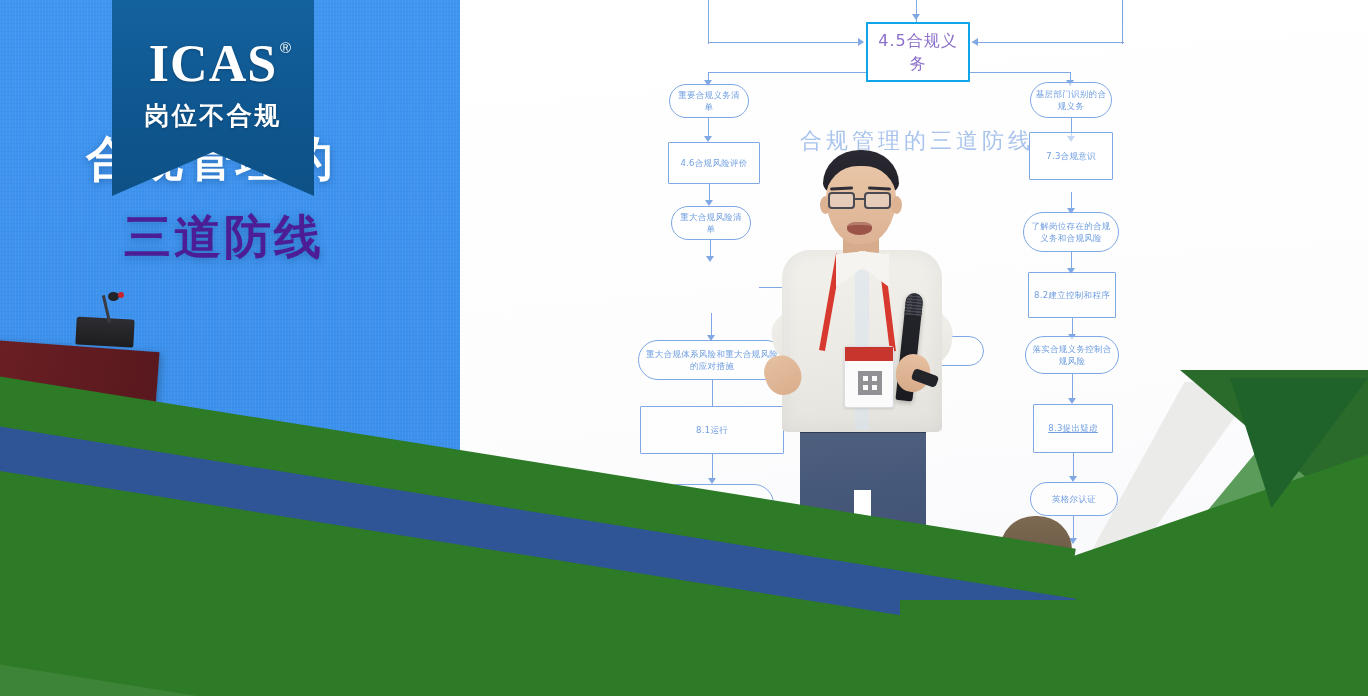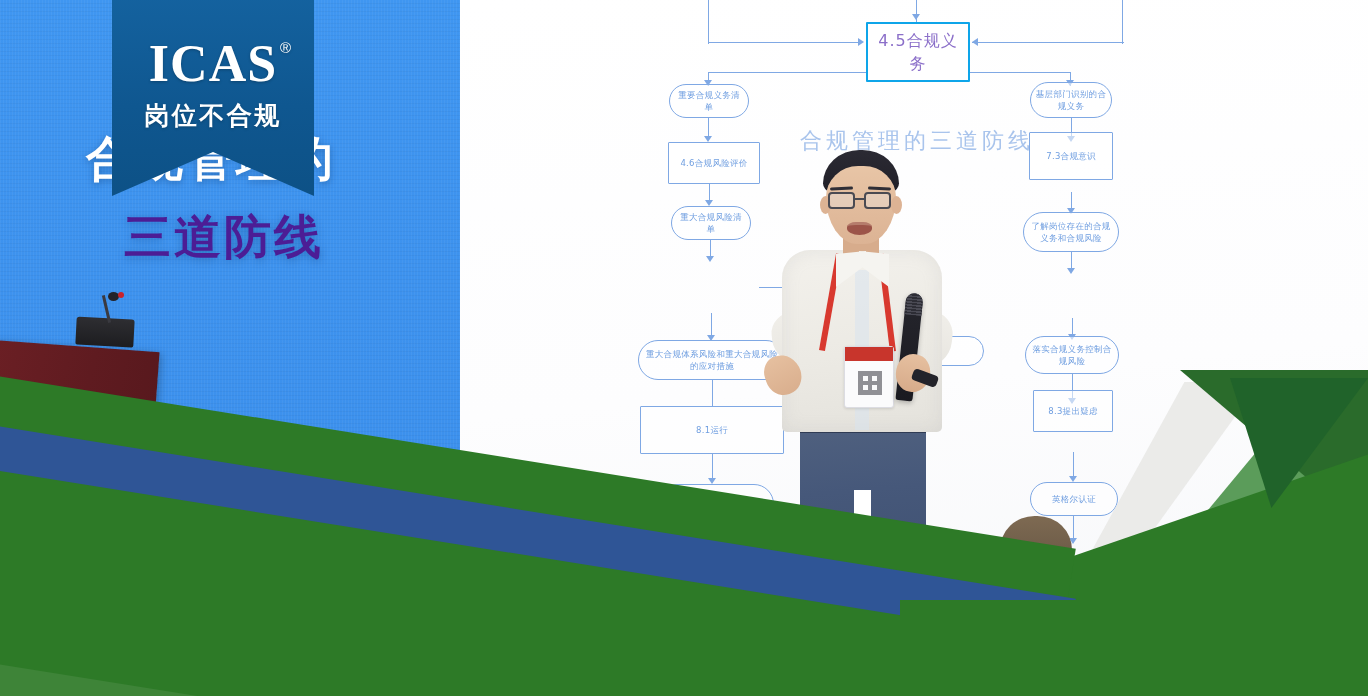--- a/index.html
+++ b/index.html
@@ -474,28 +474,29 @@
     <div class="arrow-d" style="left:607px; top:136px;"></div>
 
     <div class="node rect" style="left:569px; top:124px; width:84px; height:48px;margin-top:8px;">7.3合规意识</div>
     <div class="conn v" style="left:611px; top:192px; height:20px;"></div>
     <div class="arrow-d" style="left:607px; top:208px;"></div>
 
     <div class="node pill" style="left:563px; top:212px; width:96px; height:40px;">了解岗位存在的合规义务和合规风险</div>
     <div class="conn v" style="left:611px; top:252px; height:20px;"></div>
     <div class="arrow-d" style="left:607px; top:268px;"></div>
 
+    <div class="node rect" style="left:568px; top:272px; width:88px; height:46px;">8.2建立控制和程序</div>
     <div class="conn v" style="left:612px; top:318px; height:20px;"></div>
     <div class="arrow-d" style="left:608px; top:334px;"></div>
 
     <div class="node pill" style="left:565px; top:336px; width:94px; height:38px;">落实合规义务控制合规风险</div>
     <div class="conn v" style="left:612px; top:374px; height:28px;"></div>
     <div class="arrow-d" style="left:608px; top:398px;"></div>
 
-    <div class="node rect" style="left:573px; top:390px; width:80px; height:42px;">8.3提出疑虑</div>
+    <div class="node rect" style="left:573px; top:404px; width:80px; height:49px;text-decoration:underline;">8.3提出疑虑</div>
     <div class="conn v" style="left:613px; top:452px; height:28px;"></div>
     <div class="arrow-d" style="left:609px; top:476px;"></div>
 
     <div class="node pill" style="left:570px; top:482px; width:88px; height:34px;">英格尔认证</div>
     <div class="conn v" style="left:613px; top:516px; height:26px;"></div>
     <div class="arrow-d" style="left:609px; top:538px;"></div>
   </div>
 
   <div class="layer" id="wall-headline-top">合规管理的</div>
   <div class="layer" id="wall-headline-bottom">三道防线</div>

